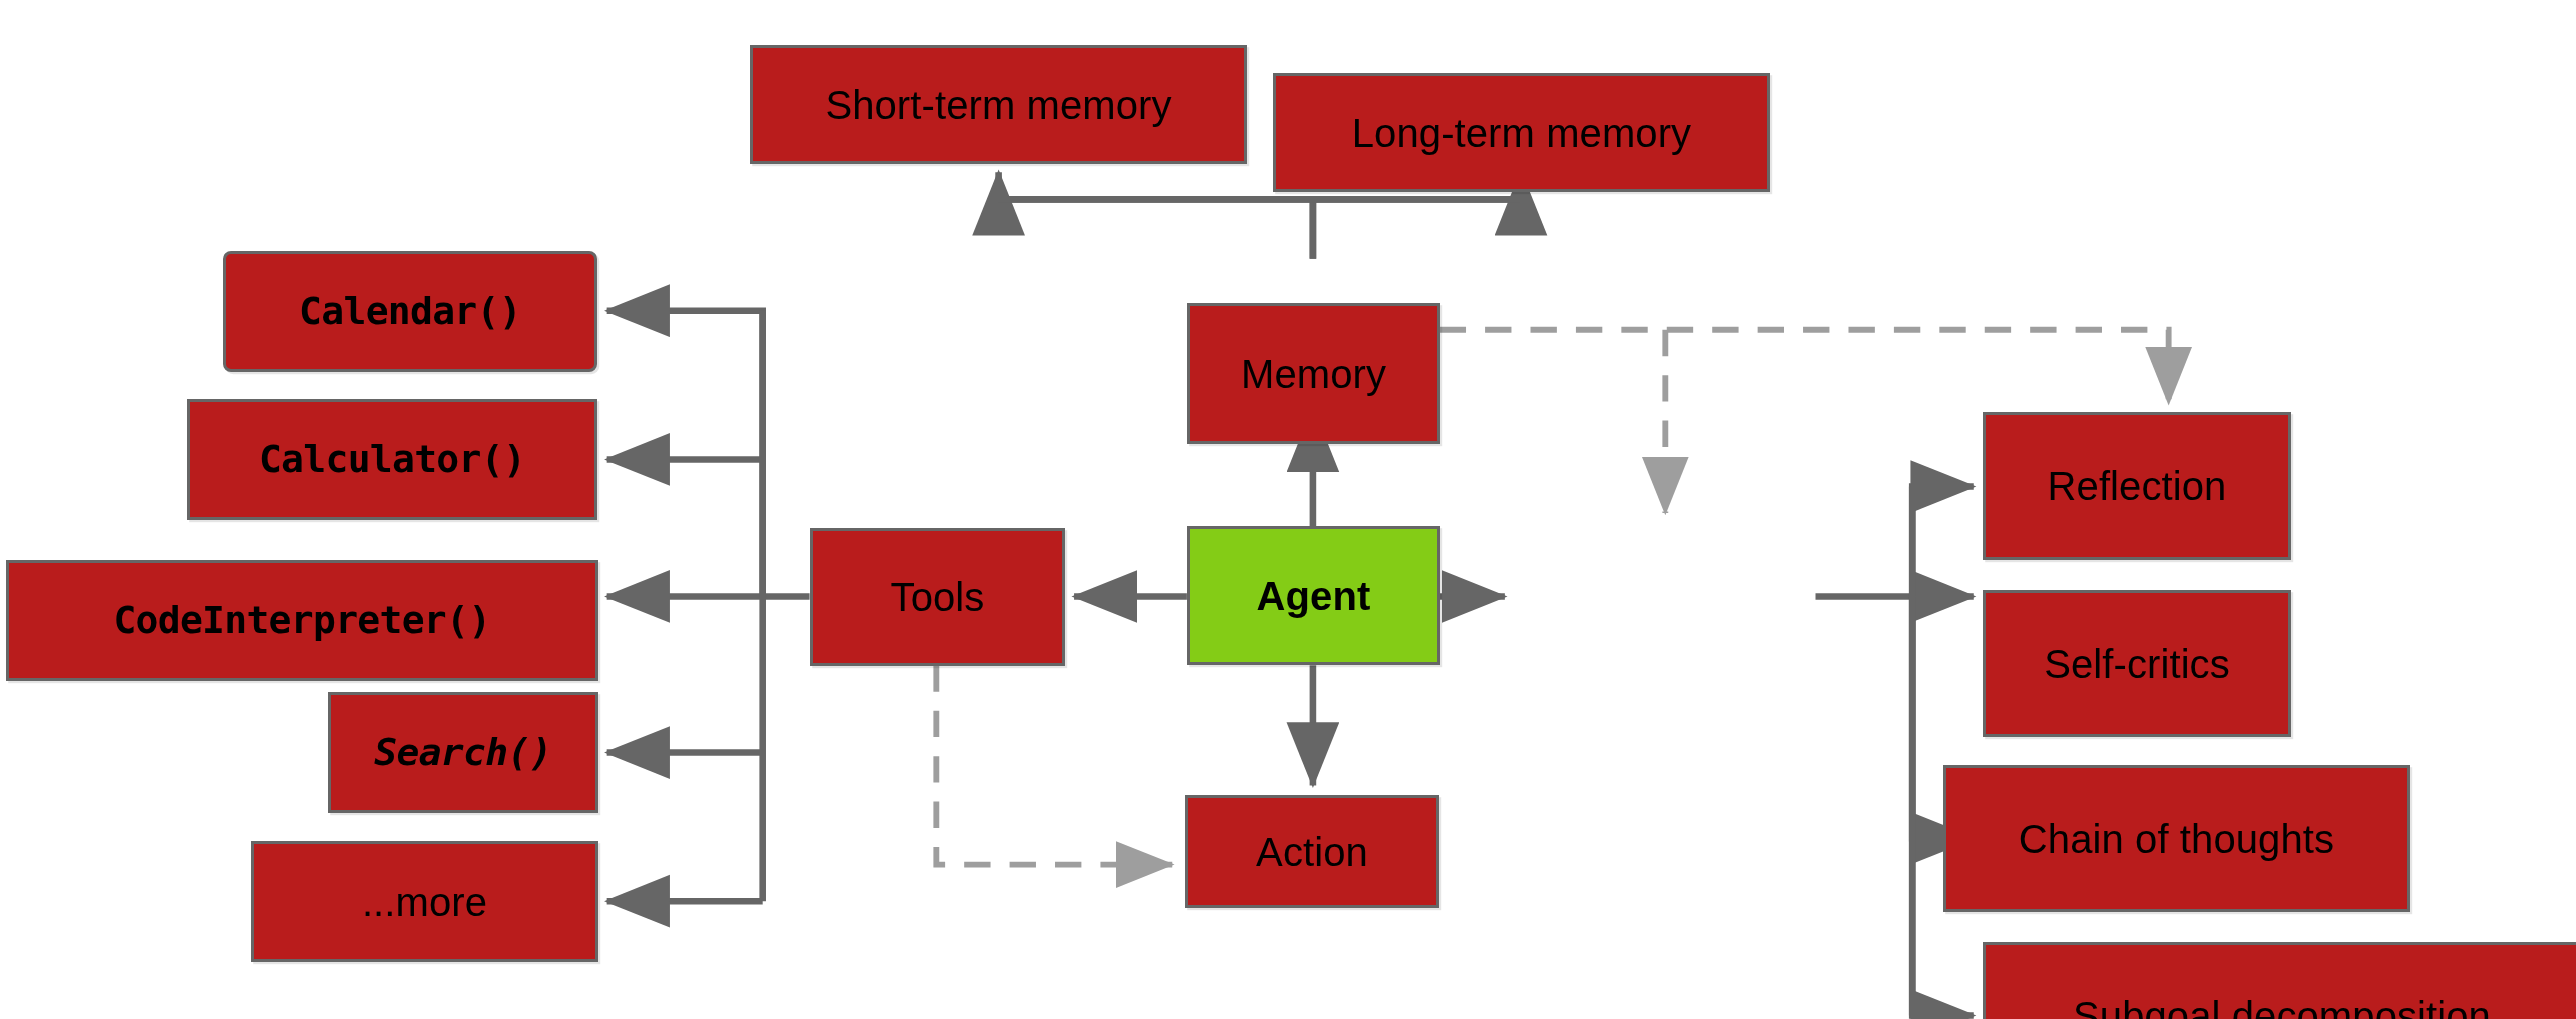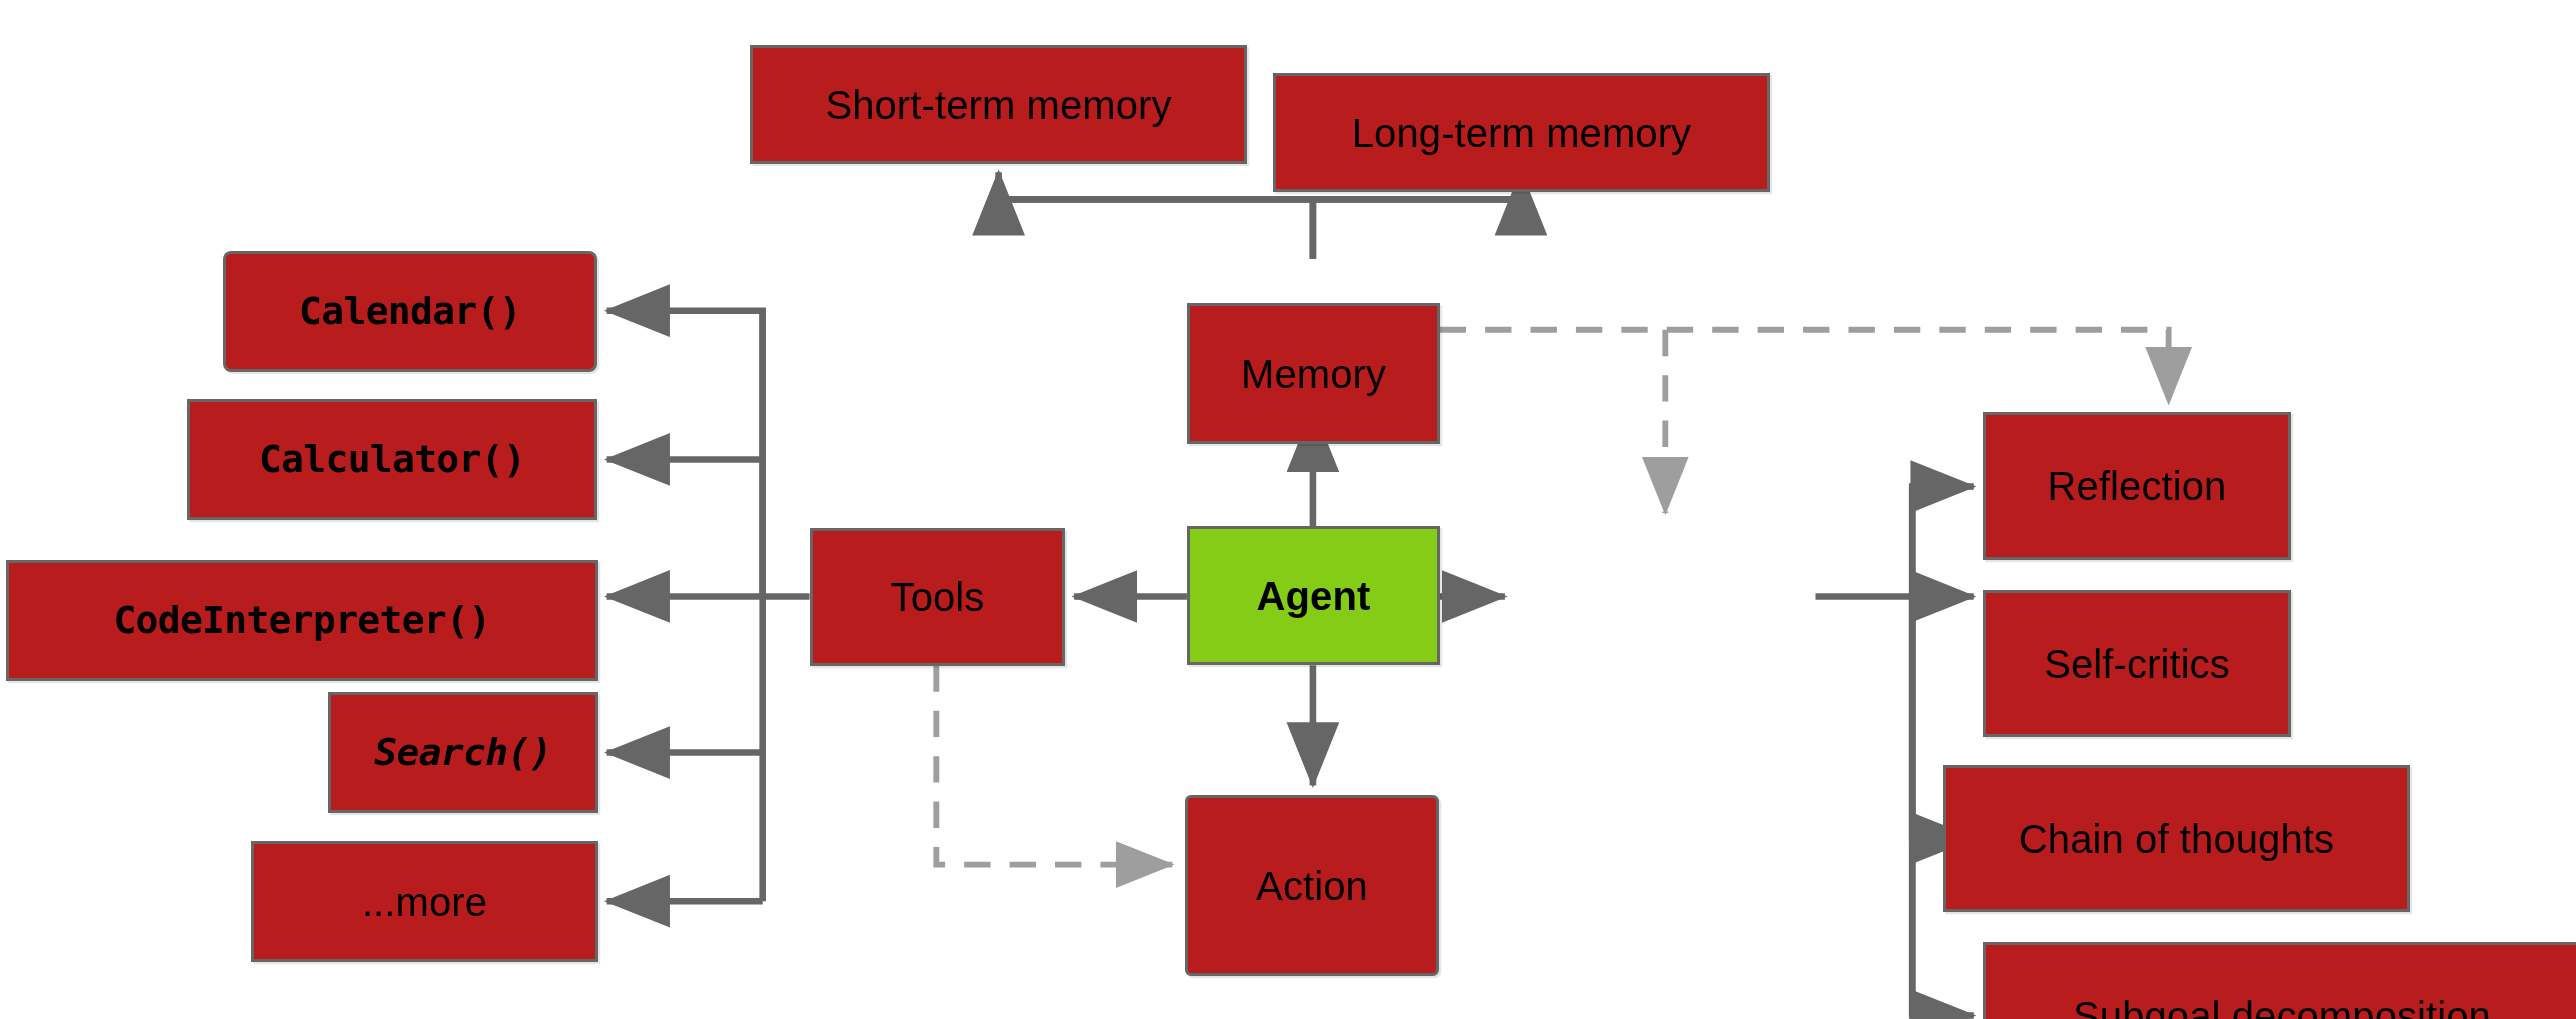--- a/index.html
+++ b/index.html
@@ -116,21 +116,21 @@
 
   <div class="node" style="left:810px; top:528px; width:255px; height:138px;">
     <span>Tools</span>
   </div>
 
   <div class="node accent" style="left:1187px; top:526px; width:253px; height:139px;">
     <span>Agent</span>
   </div>
 
 
-  <div class="node" style="left:1185px; top:795px; width:254px; height:181px;border-radius:6px;">
+  <div class="node" style="left:1185px; top:795px; width:254px; height:113px;">
     <span>Action</span>
   </div>
 
   <div class="node mono" style="left:223px; top:251px; width:374px; height:121px;border-radius:8px;">
     <span>Calendar()</span>
   </div>
 
   <div class="node mono" style="left:187px; top:399px; width:410px; height:121px;">
     <span>Calculator()</span>
   </div>

